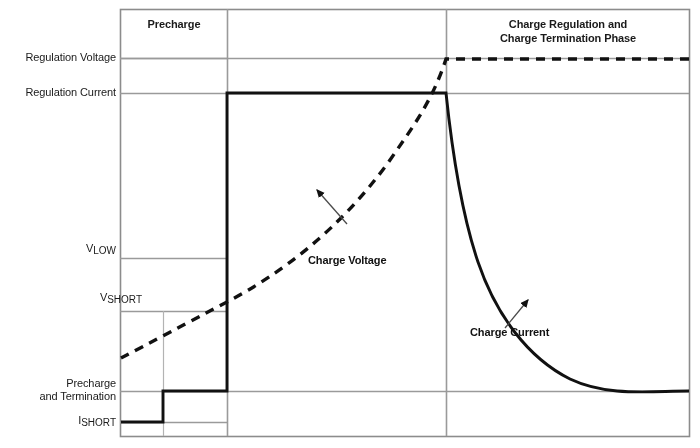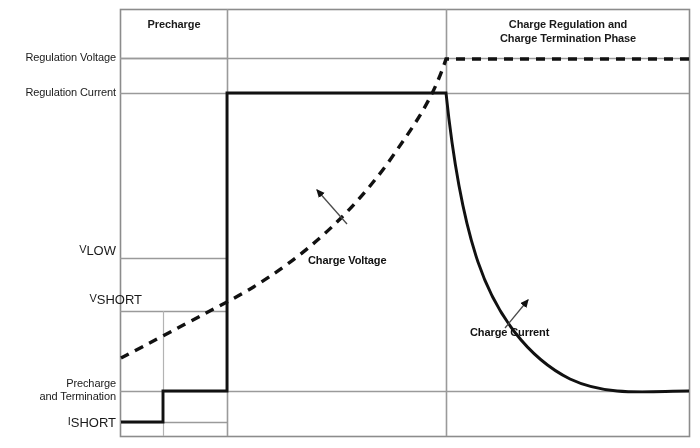--- a/index.html
+++ b/index.html
@@ -25,21 +25,21 @@
     position: absolute;
     font-size: 11px;
     font-weight: normal;
     color: #1a1a1a;
     text-align: right;
     white-space: nowrap;
     line-height: 1.15;
     letter-spacing: -0.1px;
   }
   .axis-label sub {
-    font-size: 13px;
+    font-size: 10px;
     letter-spacing: 0px;
     vertical-align: baseline;
     position: relative;
     top: 2px;
   }
   .phase-title {
     position: absolute;
     font-size: 11px;
     font-weight: bold;
     color: #1a1a1a;

